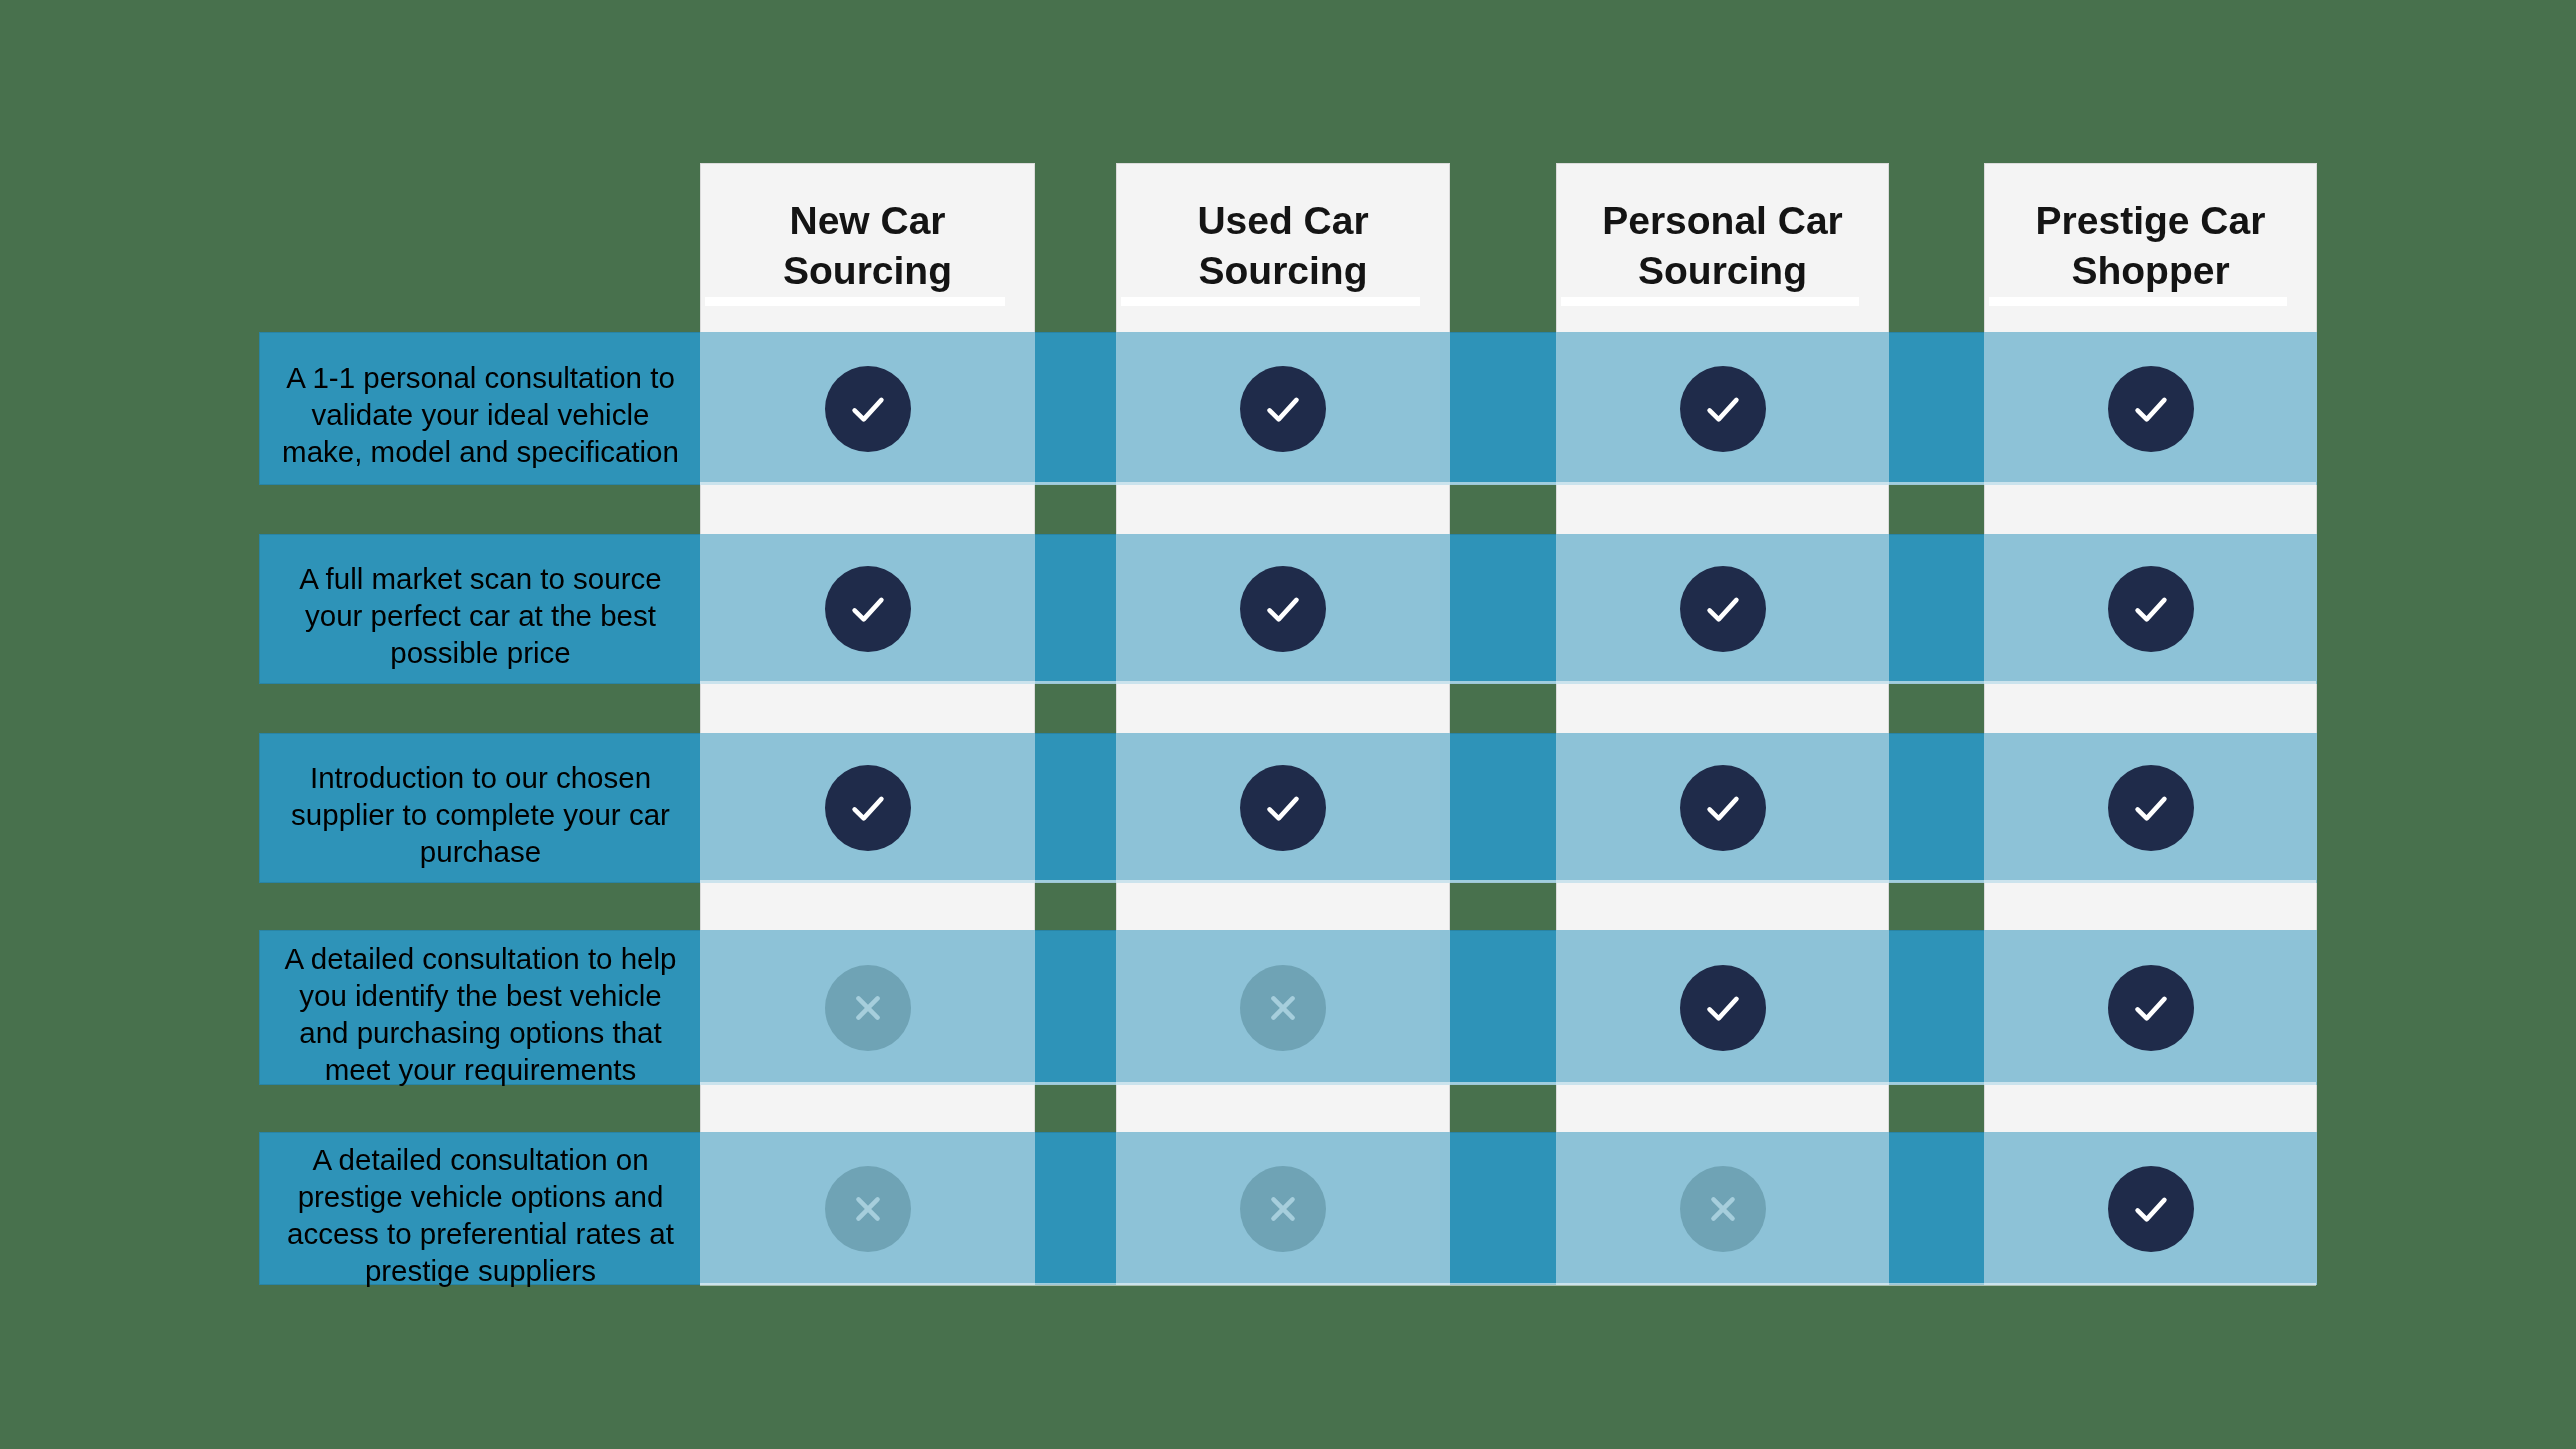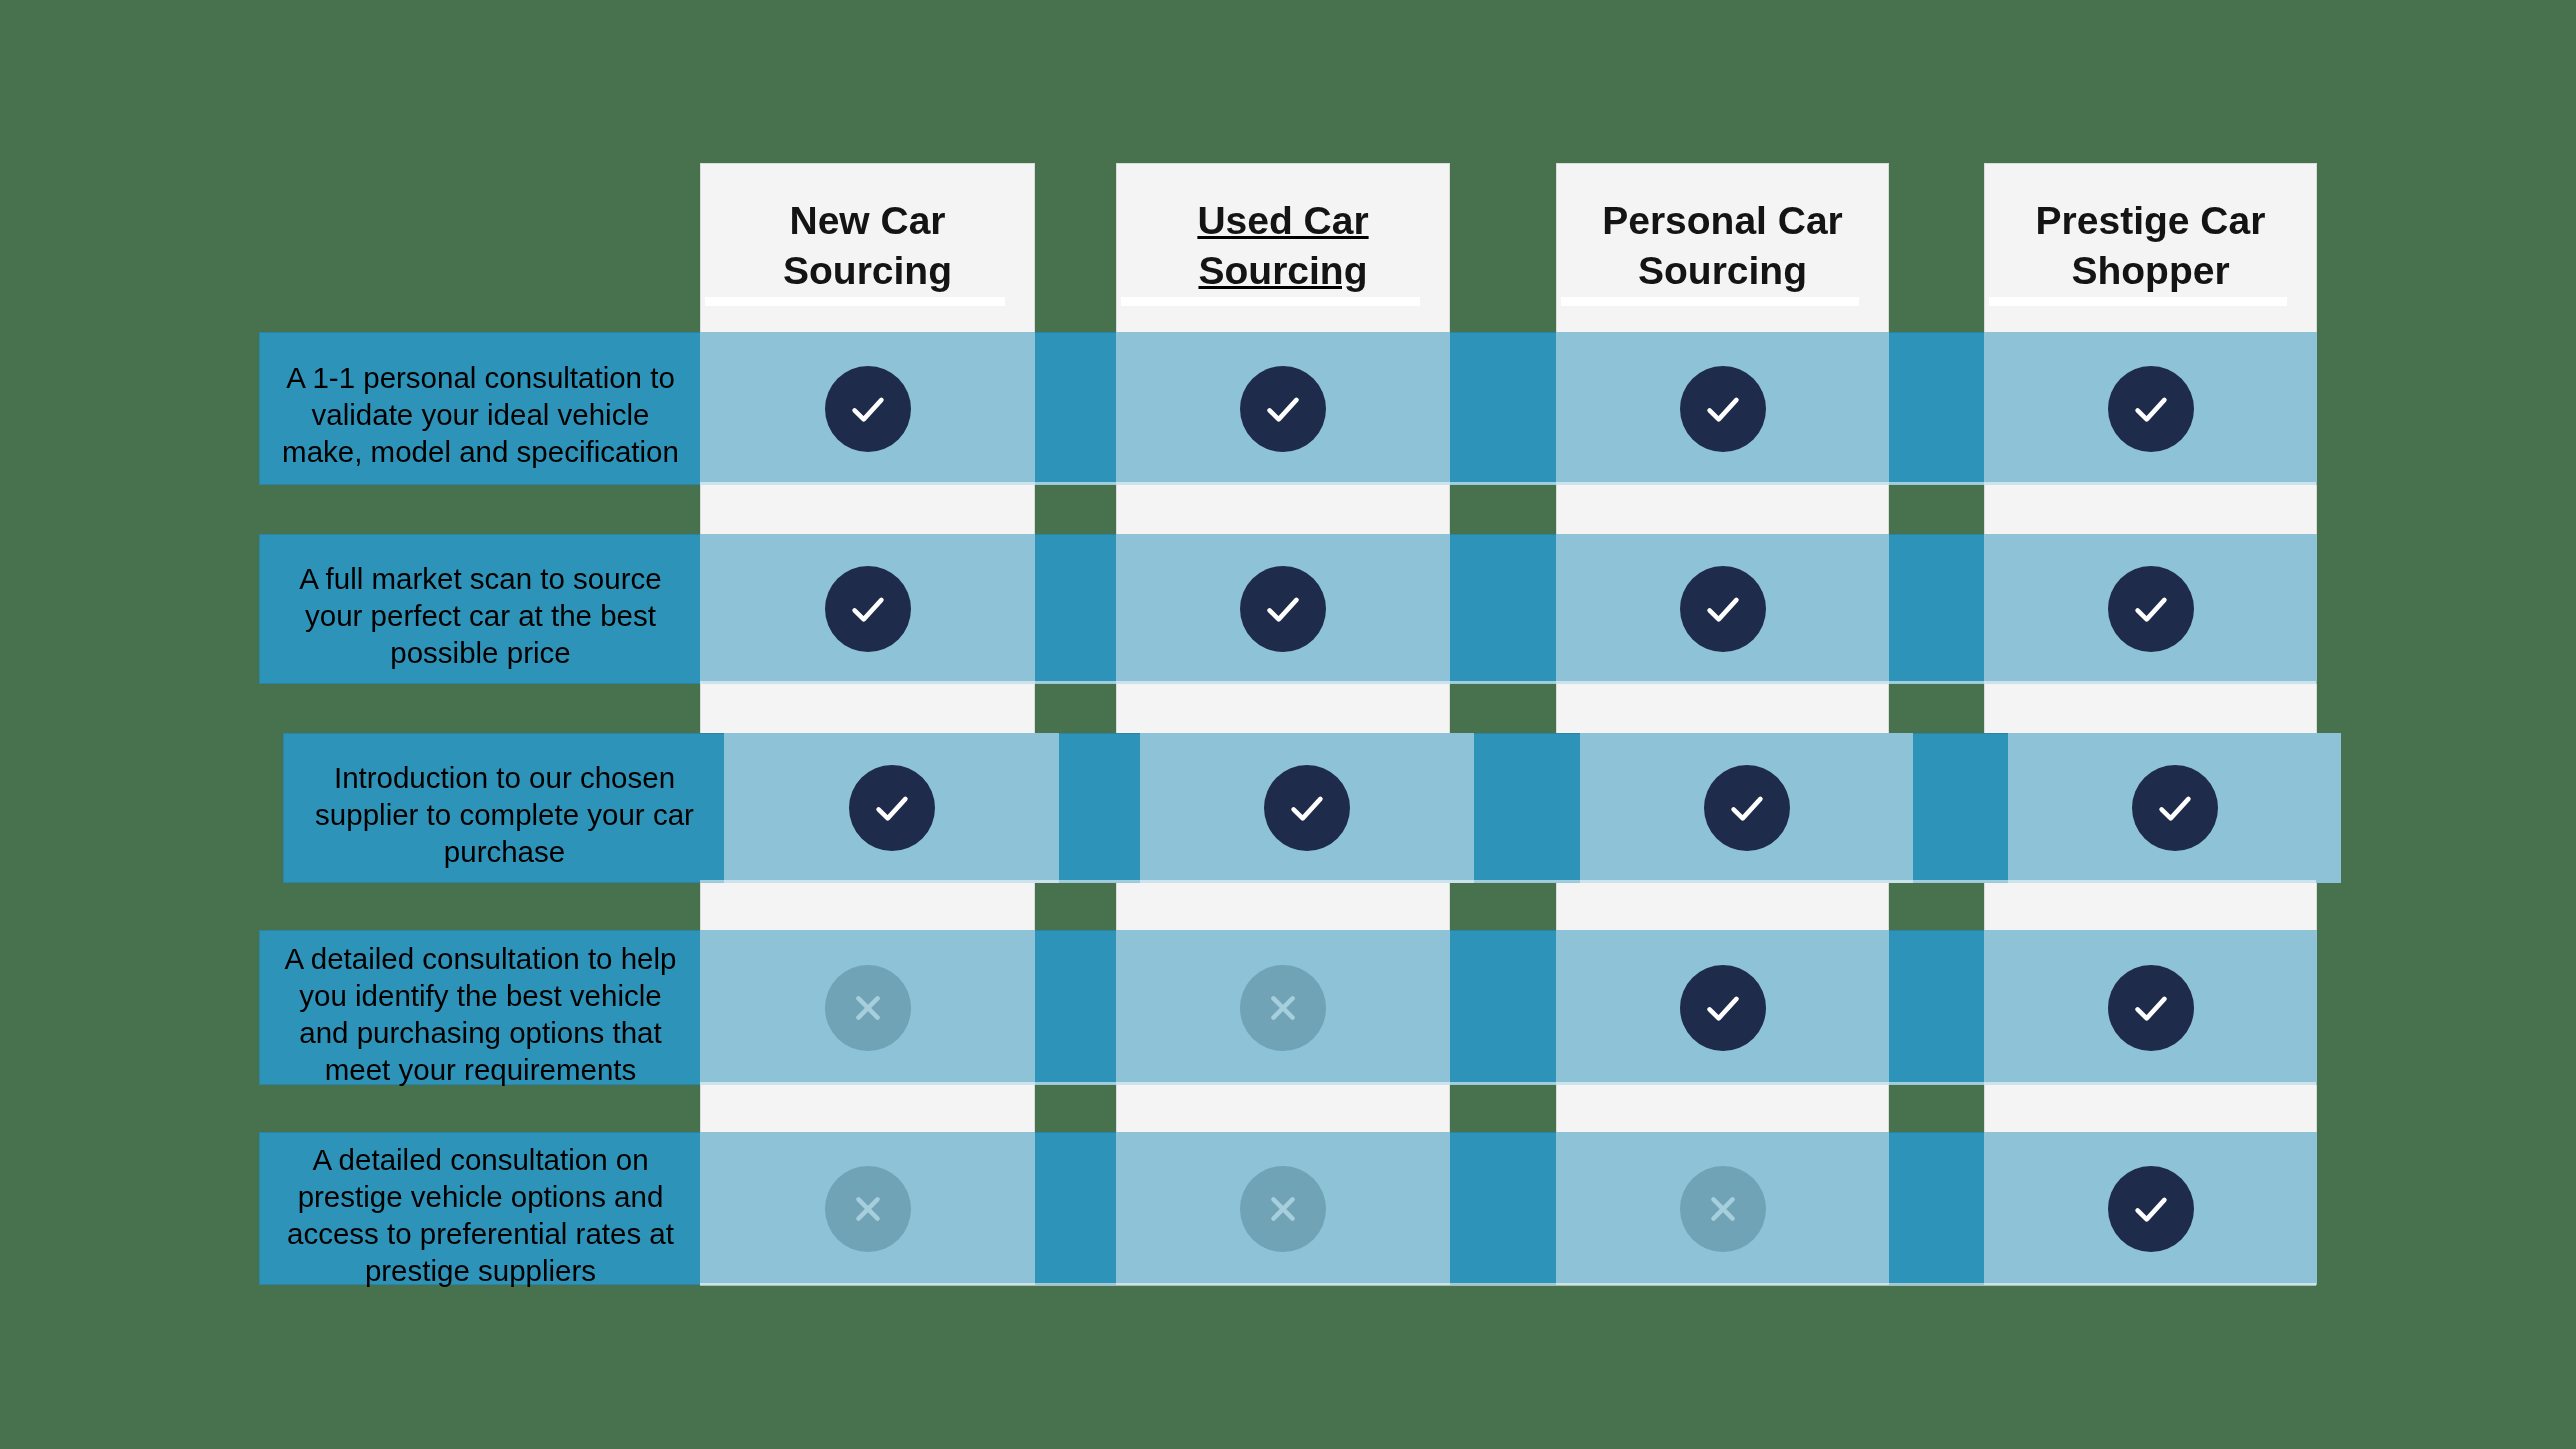--- a/index.html
+++ b/index.html
@@ -75,27 +75,27 @@
   .badge svg{width:52px;height:52px;}
   
   .rowline{
     position:absolute;
     left:700px;width:1616px;height:2.7px;
     background:rgba(255,255,255,.55);
     z-index:4;
   }
   
   .c0{left:700px;width:335px;}
-  .c1{left:1116px;width:334px;text-decoration:underline;}
+  .c1{left:1116px;width:334px;}
   .c2{left:1556px;width:333px;}
   .c3{left:1984px;width:333px;}
   
   .r0{top:332px;height:153px;}
   .r1{top:534px;height:150px;}
-  .r2{top:733px;height:150px;margin-left:24px;}
+  .r2{top:733px;height:150px;}
   .r3{top:930px;height:155px;}
   .r4{top:1132px;height:153px;}
   .rl0{top:482px;}
   .rl1{top:681px;}
   .rl2{top:880px;}
   .rl3{top:1082px;}
   .rl4{top:1283px;}
 </style>
 </head>
 <body>

